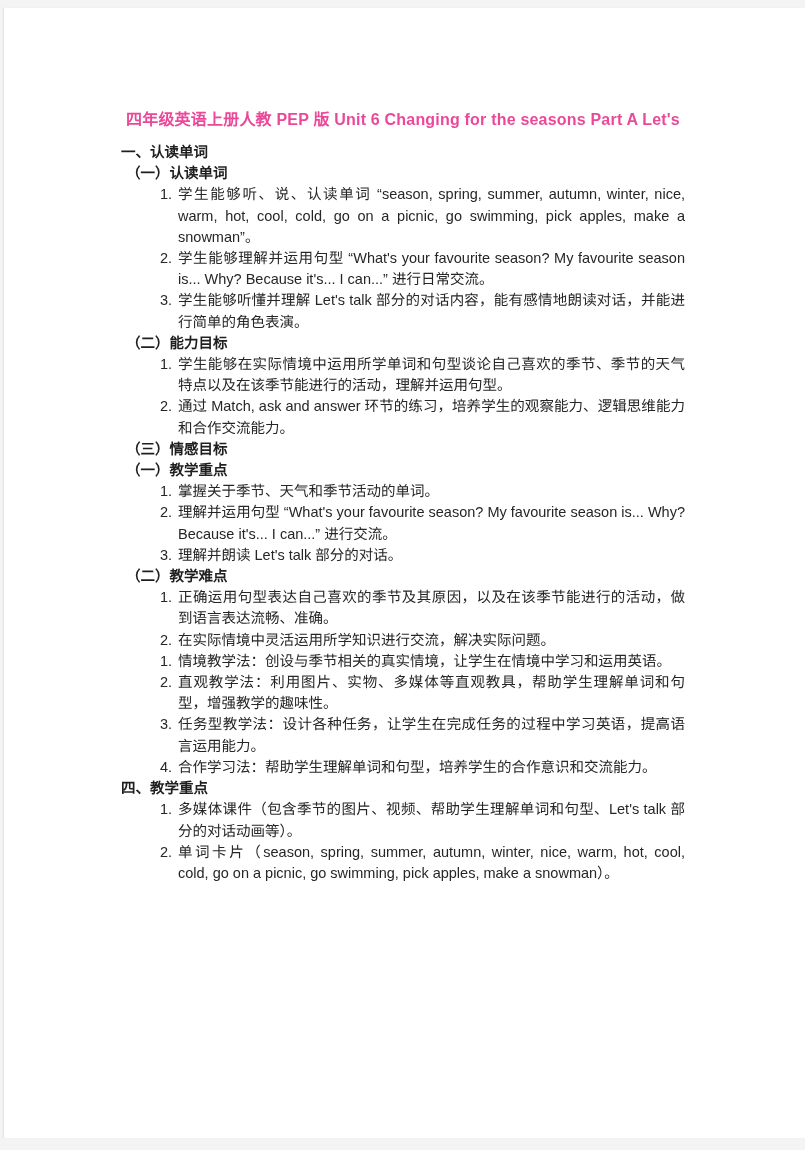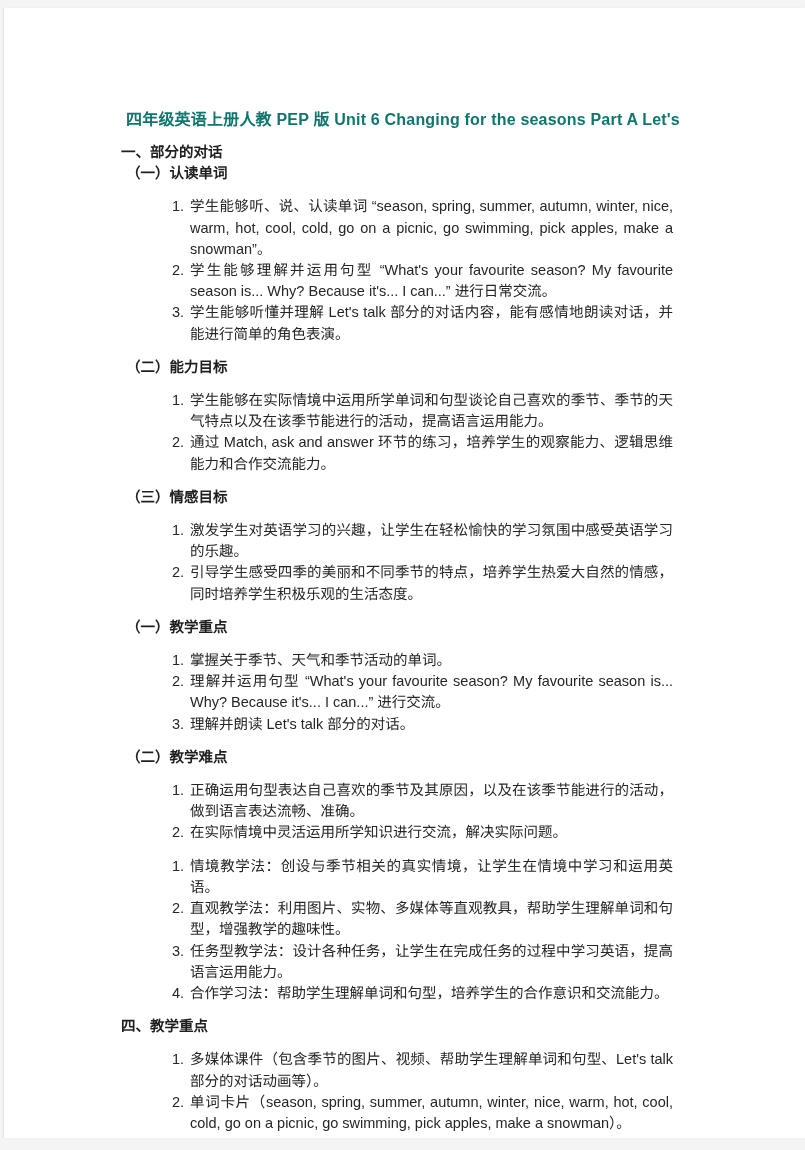--- a/index.html
+++ b/index.html
@@ -13,70 +13,66 @@
   }
   .page {
     width: 802px;
     height: 1130px;
     margin: 8px 0 12px 3px;
     background: #ffffff;
     border-left: 1px solid #e4e4e7;
     box-shadow: 0 0 2px rgba(0,0,0,0.04);
     padding: 100px 120px 0 117px;
   }
-  .title { margin: 0; font-size: 16px; font-weight: 700; text-align: center; color: #0f766e; }
+  .title { margin: 0; font-size: 16px; font-weight: 700; text-align: center; color: #ec4899; }
   .title-line { display: block; line-height: 24px; letter-spacing: 0.2px; }
   .title-line.second { margin-top: 19px; }
   .body { margin-top: 10px; font-size: 14.5px; line-height: 21.2px; }
   .sec-heading, .sub-heading {
     margin: 0; font-size: 14.5px; line-height: 21.2px;
     font-weight: 700; color: #1f1f1f; text-align: left;
   }
   .sub-heading { padding-left: 5px; }
   ol.items {
-    margin: 12px; padding: 0 0 0 55px;
+    margin: 0; padding: 0 0 0 55px;
     list-style: decimal;
   }
   ol.items li {
     text-align: justify;
     padding-left: 2px;
   }
   ol.items li::marker { font-size: 14.5px; }
 </style>
 </head>
 <body>
 
 <div class="page">
 
   <h1 class="title">
     <span class="title-line">四年级英语上册人教 PEP 版 Unit 6 Changing for the seasons Part A Let's</span>
   </h1>
 
   <div class="body">
 
-    <h2 class="sec-heading">一、部分的对话</h2>
+    <h2 class="sec-heading">一、认读单词</h2>
 
     <h3 class="sub-heading">（一）认读单词</h3>
     <ol class="items">
       <li>学生能够听、说、认读单词 “season, spring, summer, autumn, winter, nice, warm, hot, cool, cold, go on a picnic, go swimming, pick apples, make a snowman”。</li>
       <li>学生能够理解并运用句型 “What's your favourite season? My favourite season is... Why? Because it's... I can...” 进行日常交流。</li>
       <li>学生能够听懂并理解 Let's talk 部分的对话内容，能有感情地朗读对话，并能进行简单的角色表演。</li>
     </ol>
 
     <h3 class="sub-heading">（二）能力目标</h3>
     <ol class="items">
-      <li>学生能够在实际情境中运用所学单词和句型谈论自己喜欢的季节、季节的天气特点以及在该季节能进行的活动，提高语言运用能力。</li>
+      <li>学生能够在实际情境中运用所学单词和句型谈论自己喜欢的季节、季节的天气特点以及在该季节能进行的活动，理解并运用句型。</li>
       <li>通过 Match, ask and answer 环节的练习，培养学生的观察能力、逻辑思维能力和合作交流能力。</li>
     </ol>
 
     <h3 class="sub-heading">（三）情感目标</h3>
-    <ol class="items">
-      <li>激发学生对英语学习的兴趣，让学生在轻松愉快的学习氛围中感受英语学习的乐趣。</li>
-      <li>引导学生感受四季的美丽和不同季节的特点，培养学生热爱大自然的情感，同时培养学生积极乐观的生活态度。</li>
-    </ol>
 
 
     <h3 class="sub-heading">（一）教学重点</h3>
     <ol class="items">
       <li>掌握关于季节、天气和季节活动的单词。</li>
       <li>理解并运用句型 “What's your favourite season? My favourite season is... Why? Because it's... I can...” 进行交流。</li>
       <li>理解并朗读 Let's talk 部分的对话。</li>
     </ol>
 
     <h3 class="sub-heading">（二）教学难点</h3>

